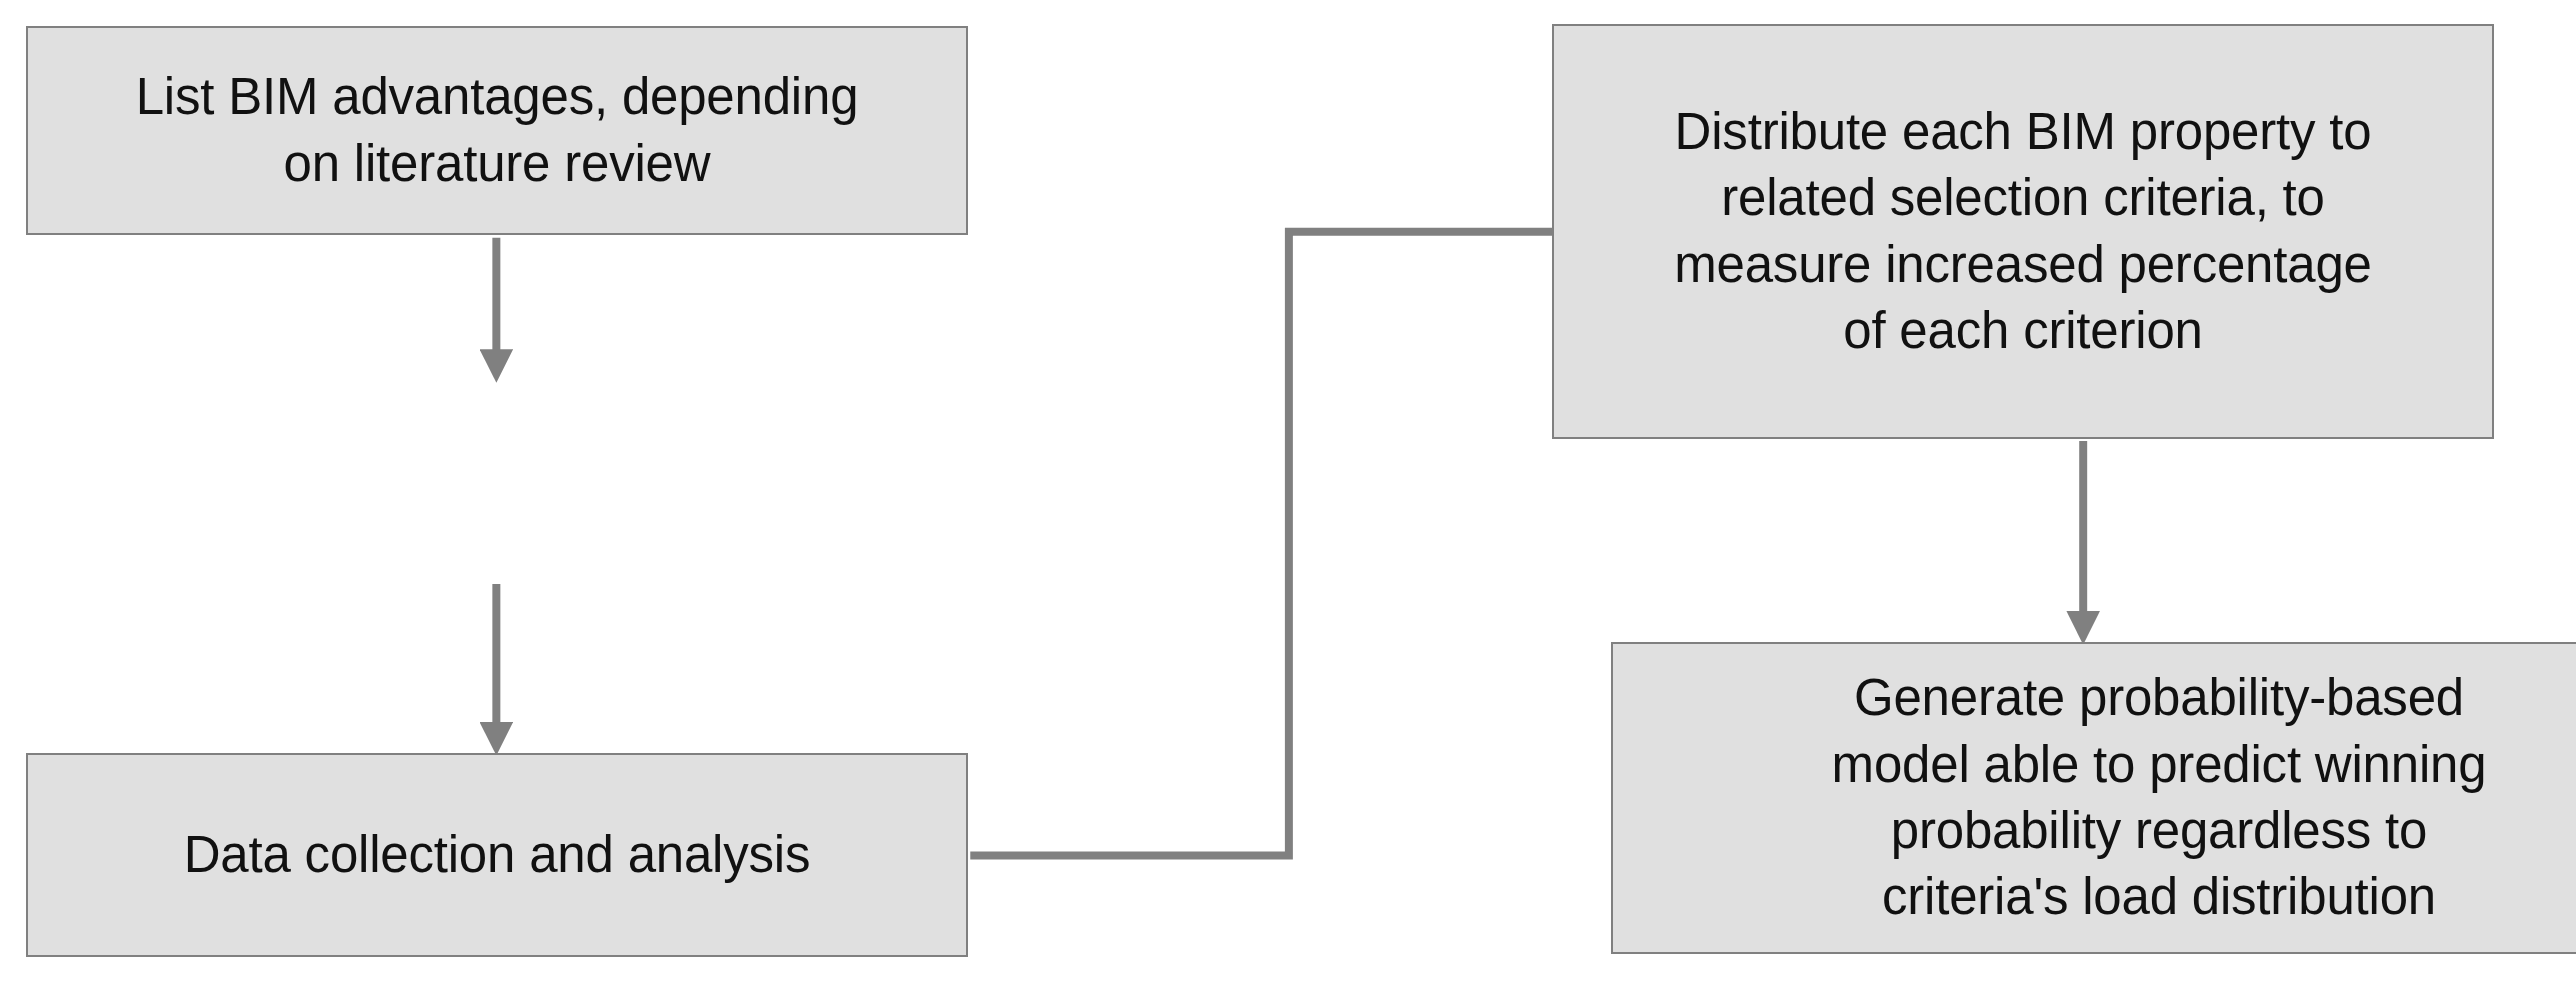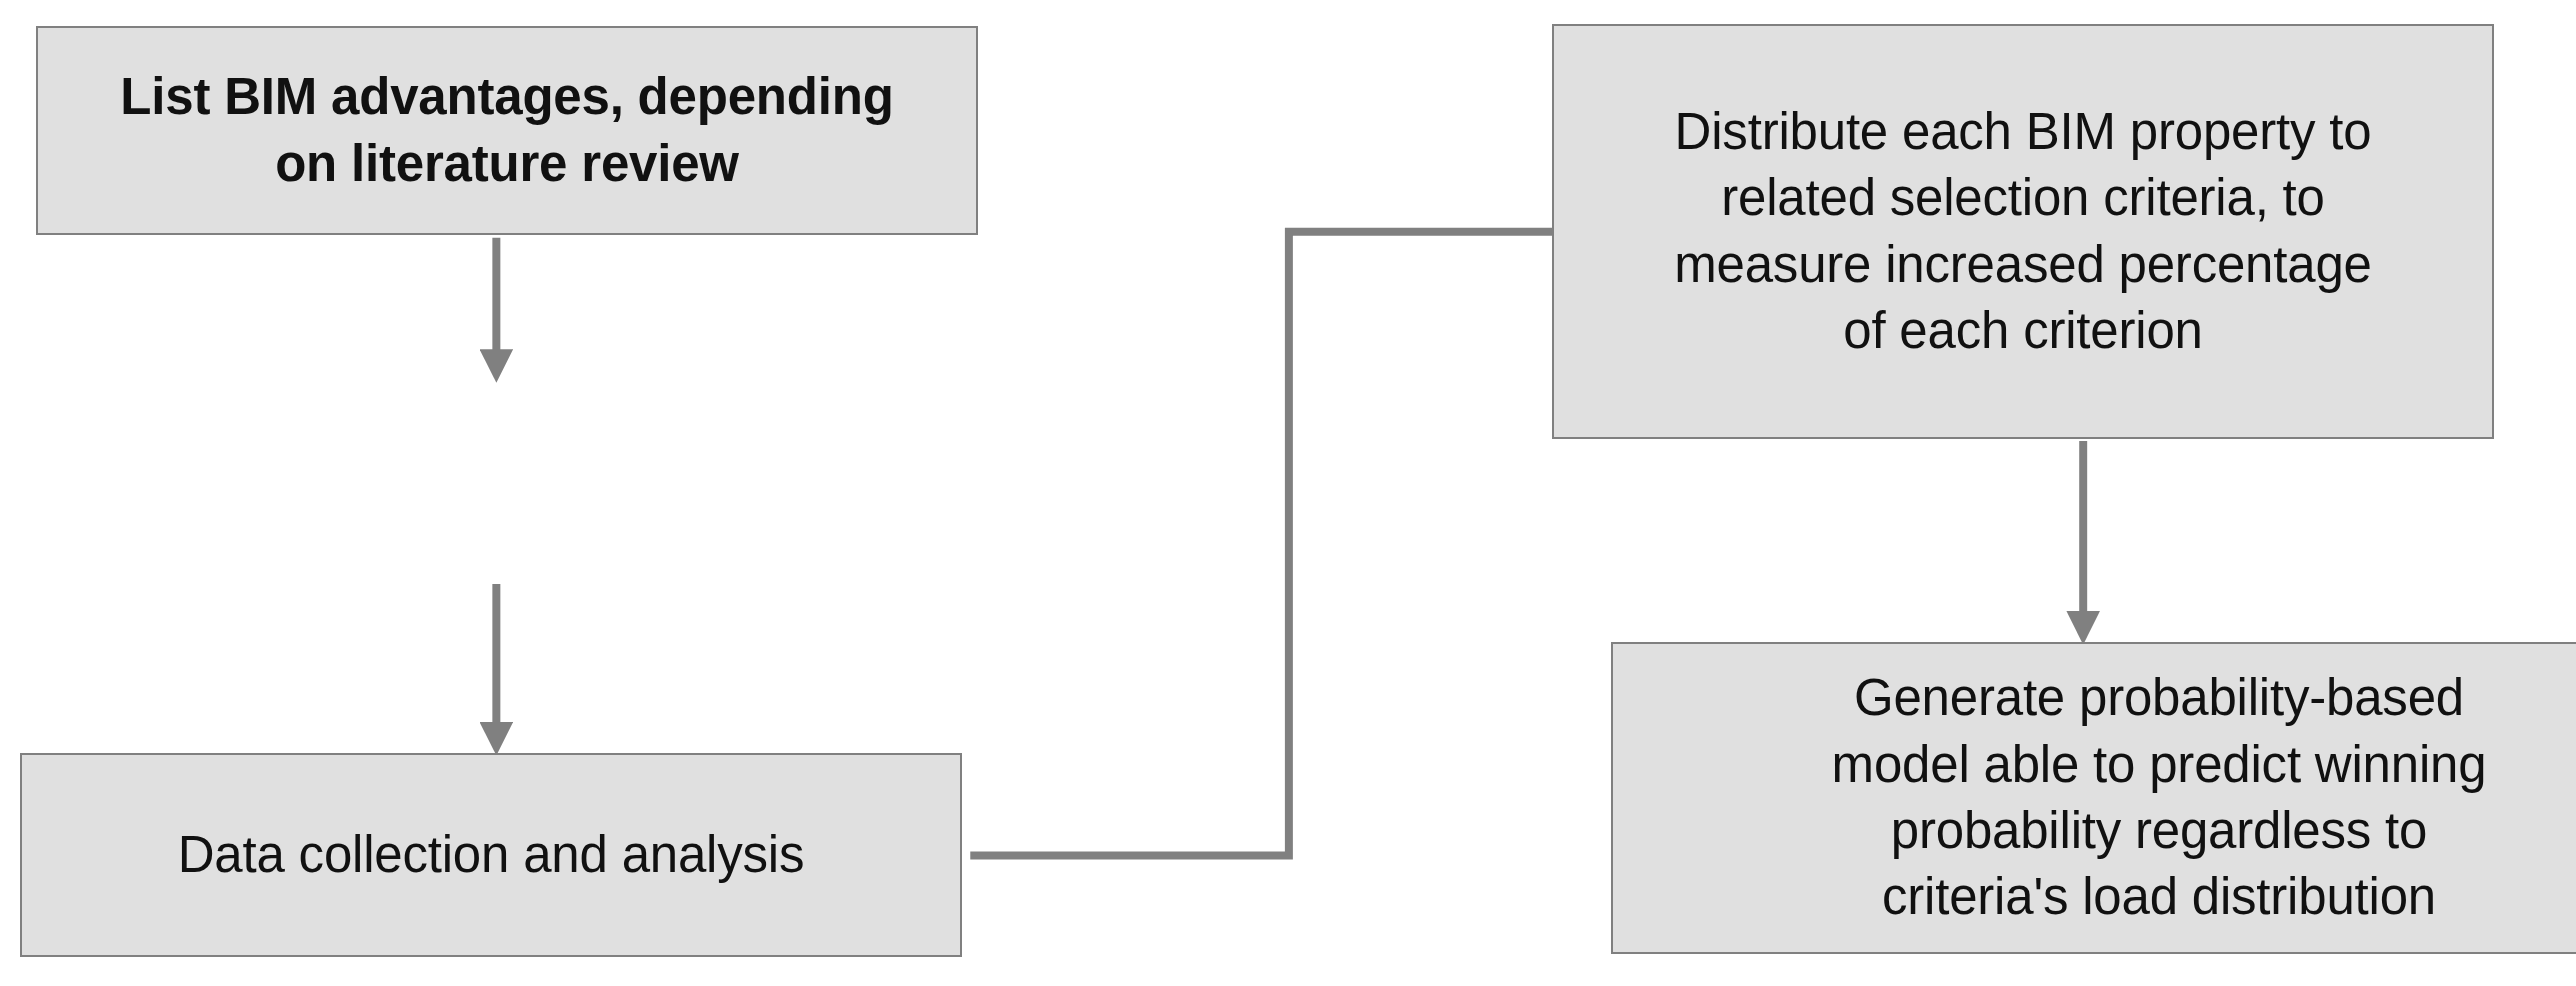--- a/index.html
+++ b/index.html
@@ -30,23 +30,23 @@
   .node-label {
     font-family: "Liberation Sans", sans-serif;
     font-size: 51px;
     line-height: 1.30;
     color: #111111;
     letter-spacing: -0.2px;
     padding: 0 23px;
     white-space: pre-line;
   }
   
-  #node-list-bim-advantages { left: 36px;   top: 26px;  width: 942px; height: 209px; font-weight: bold; }
+  #node-list-bim-advantages { left: 26px;   top: 26px;  width: 942px; height: 209px; }
   #node-design-survey       { left: 26px;   top: 380px; width: 942px; height: 201px; }
-  #node-data-collection     { left: 20px;   top: 753px; width: 942px; height: 204px; }
+  #node-data-collection     { left: 26px;   top: 753px; width: 942px; height: 204px; }
   #node-distribute-property { left: 1552px; top: 24px;  width: 942px; height: 415px; }
   #node-generate-model      { left: 1611px; top: 642px; width: 1096px; height: 312px; }
 
   .connectors {
     position: absolute;
     left: 0;
     top: 0;
     width: 2576px;
     height: 986px;
     pointer-events: none;

